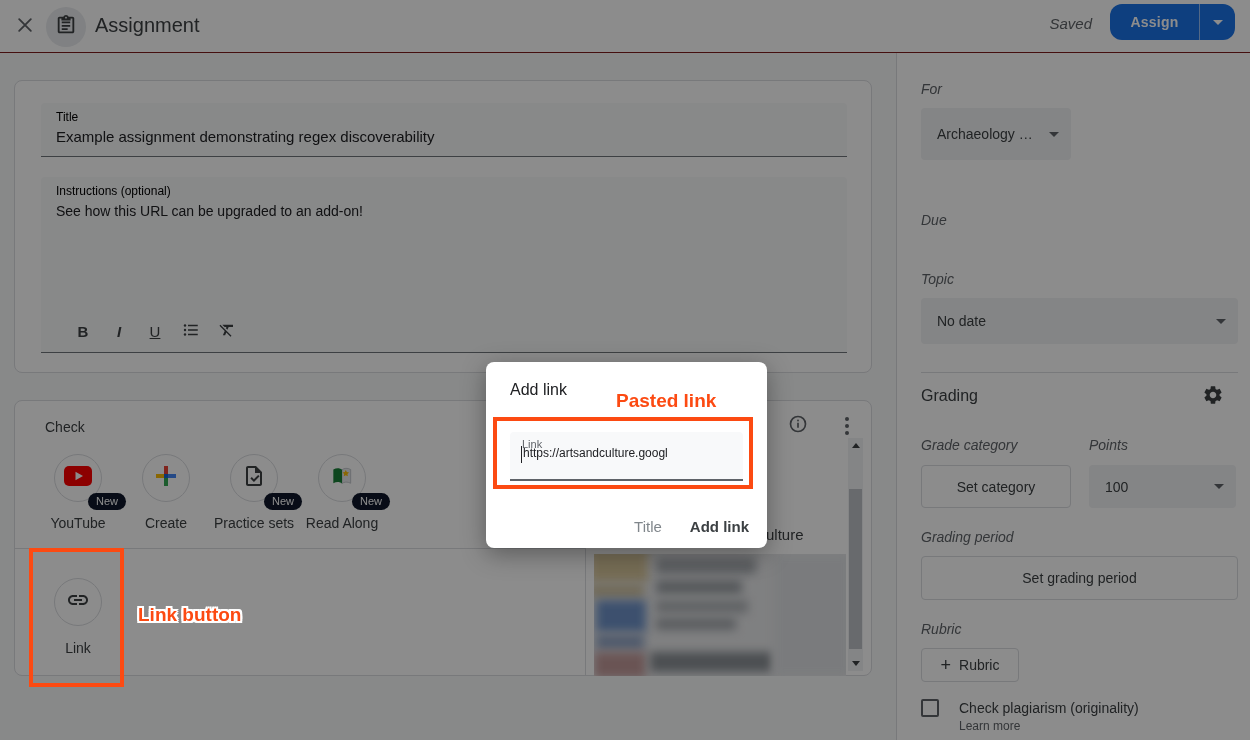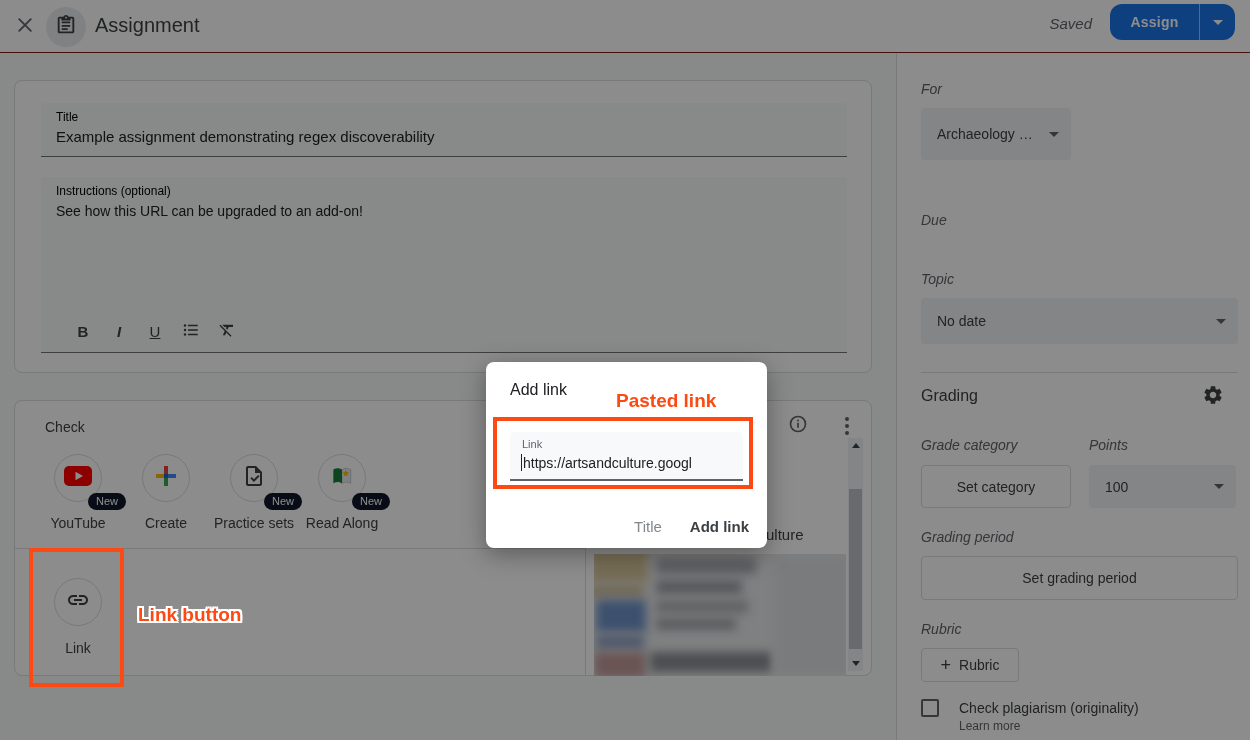--- a/index.html
+++ b/index.html
@@ -119,22 +119,22 @@
   .plus-glyph{font-size:18px;color:#3c4043;font-weight:400;line-height:18px;}
 
   
   .dim{position:absolute;left:0;top:0;width:1250px;height:740px;background:rgba(0,0,0,0.45);z-index:50;}
   .modal{position:absolute;left:486px;top:362px;width:281px;height:186px;background:#fff;
          border-radius:8px;box-shadow:0 6px 24px rgba(0,0,0,.35);z-index:60;}
   .modal-title{position:absolute;left:24px;top:19px;font-size:16px;font-weight:500;color:#202124;}
   .modal-input{position:absolute;left:24px;top:70px;width:233px;height:49px;background:#f8f9fa;
          border-radius:4px 4px 0 0;border-bottom:2px solid #5f6368;cursor:text;}
   .mi-label{position:absolute;left:12px;top:6px;font-size:11px;color:#5f6368;}
-  .mi-value{position:absolute;left:11px;top:22px;font-size:14px;color:#202124;white-space:nowrap;
-         display:flex;align-items:center;}
+  .mi-value{position:absolute;left:11px;top:14px;font-size:12px;color:#202124;white-space:nowrap;
+         display:flex;align-items:flex-start;}
   .cursor{display:inline-block;width:0;height:17px;border-left:1.5px solid #202124;margin-right:1px;}
   .modal-actions{position:absolute;right:18px;bottom:13px;display:flex;gap:28px;align-items:center;}
   .btn-cancel{font-size:15px;font-weight:500;color:#80868b;cursor:pointer;}
   .btn-confirm{font-size:15px;font-weight:700;color:#3c4043;cursor:pointer;}
 
   .anno-box{position:absolute;border:4px solid #fc4a12;z-index:70;pointer-events:none;}
   .anno-box-input{left:493px;top:417px;width:260px;height:72px;}
   .anno-box-link{left:29px;top:548px;width:95px;height:139px;}
   .anno-text{position:absolute;z-index:70;font-size:19px;font-weight:700;color:#fc4a12;
      text-shadow:-2px -2px 0 #fff,2px -2px 0 #fff,-2px 2px 0 #fff,2px 2px 0 #fff,

